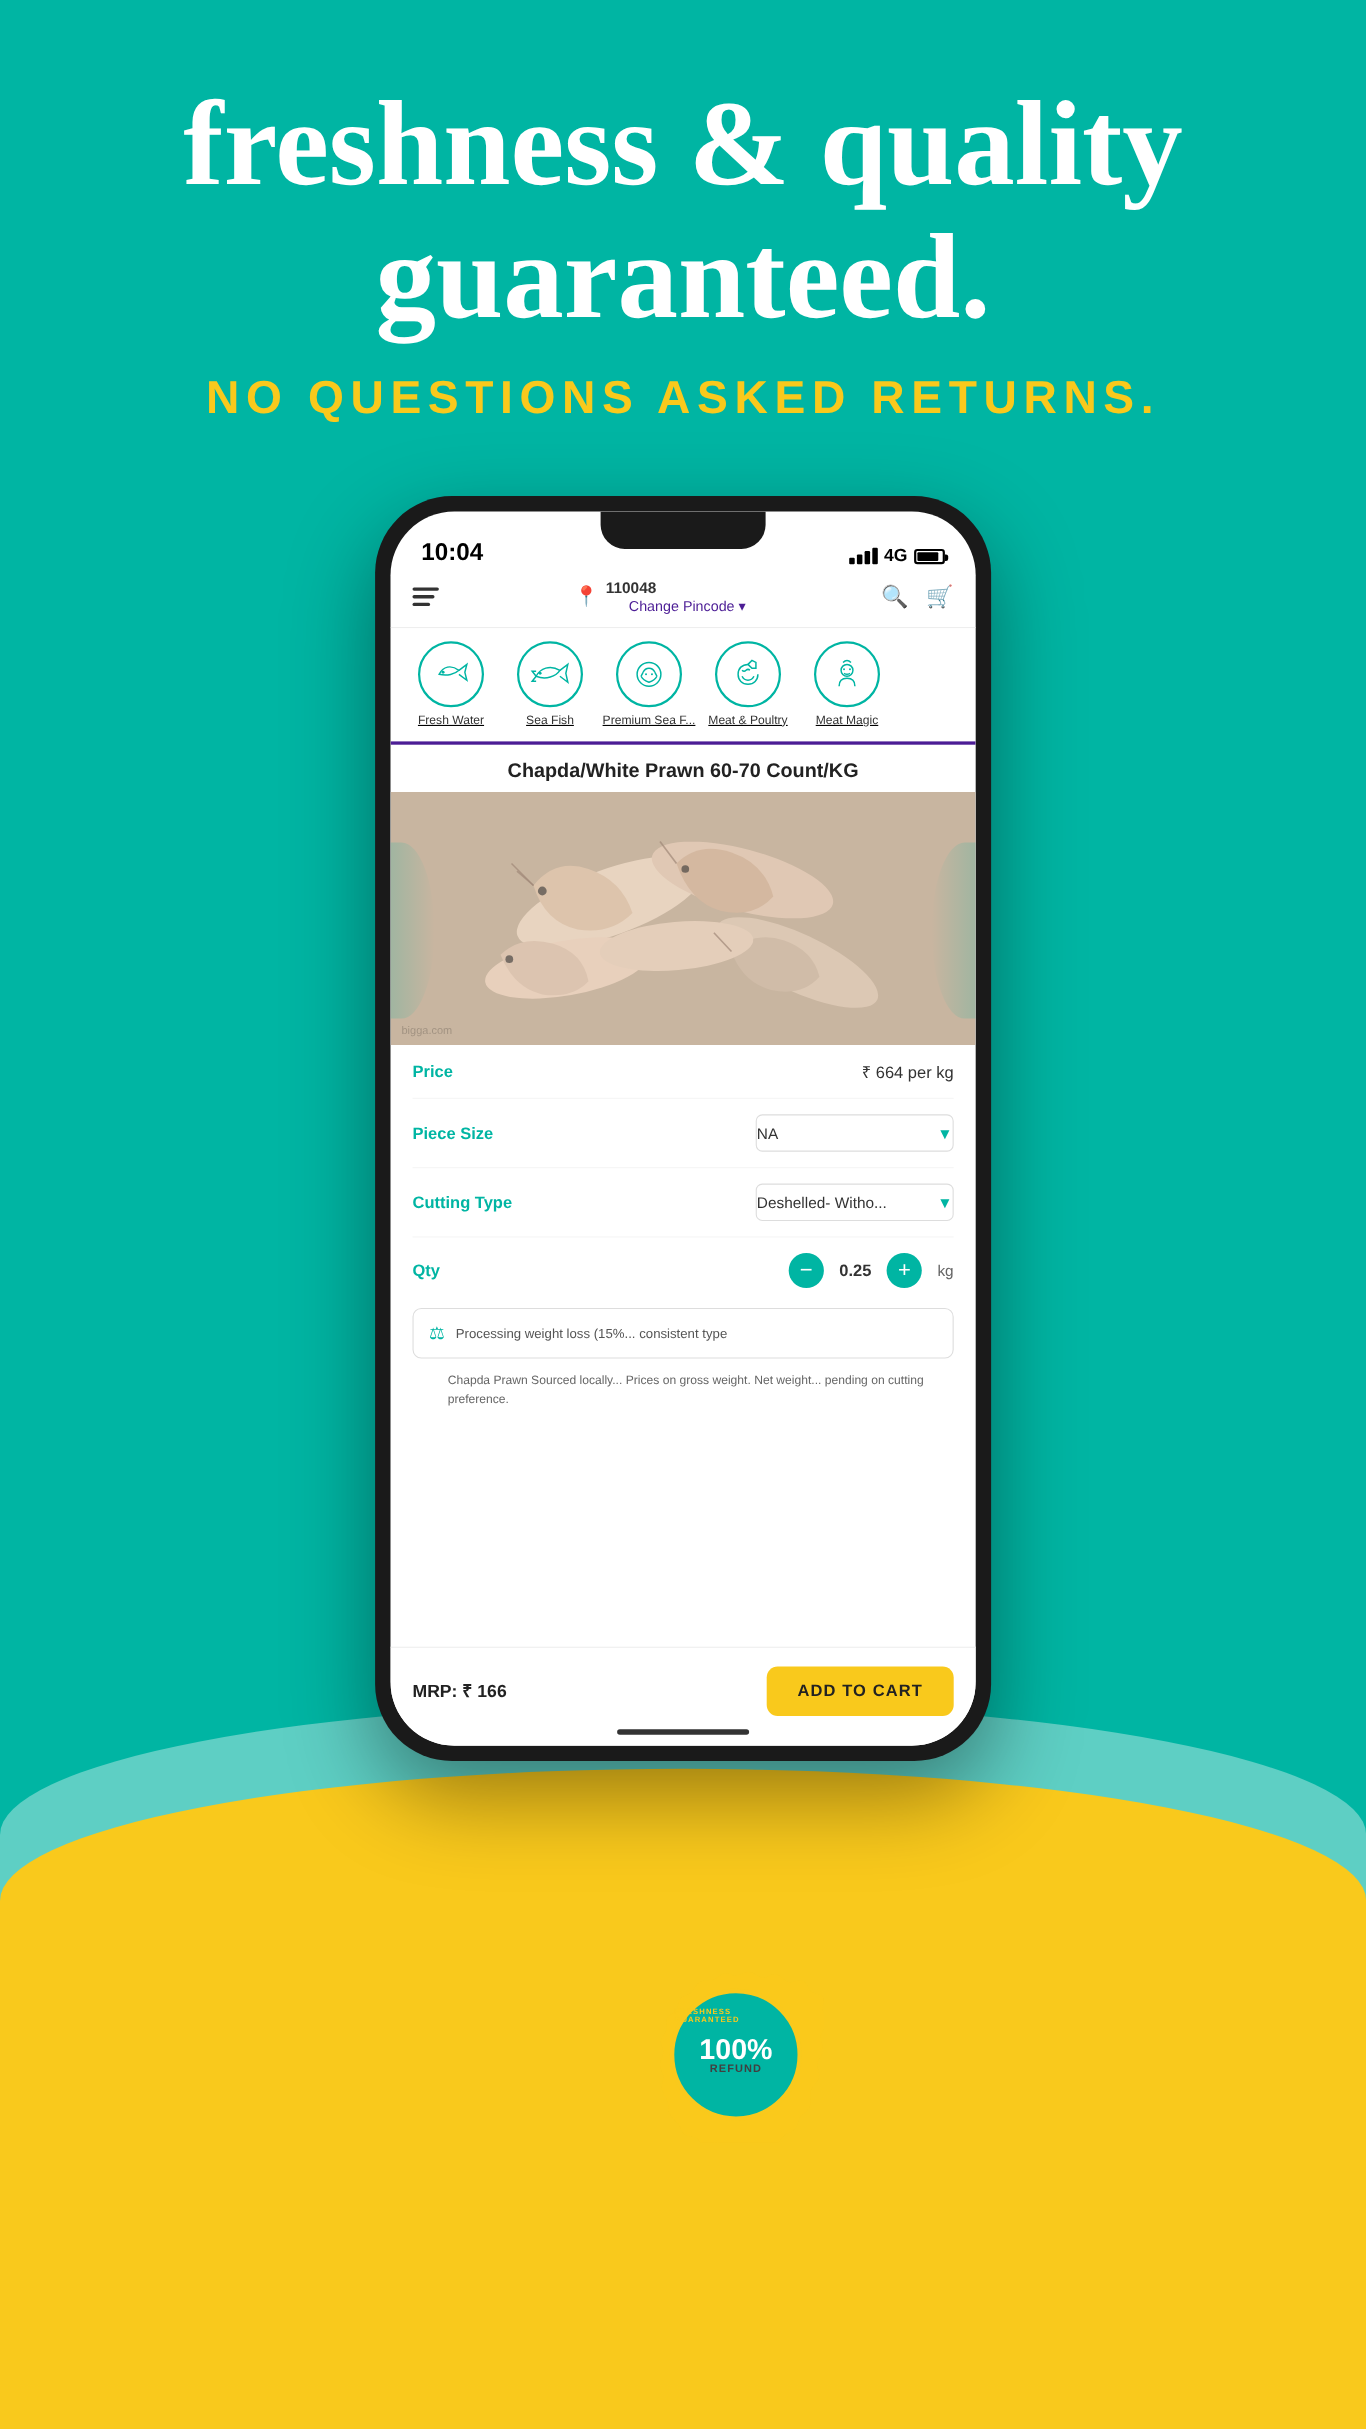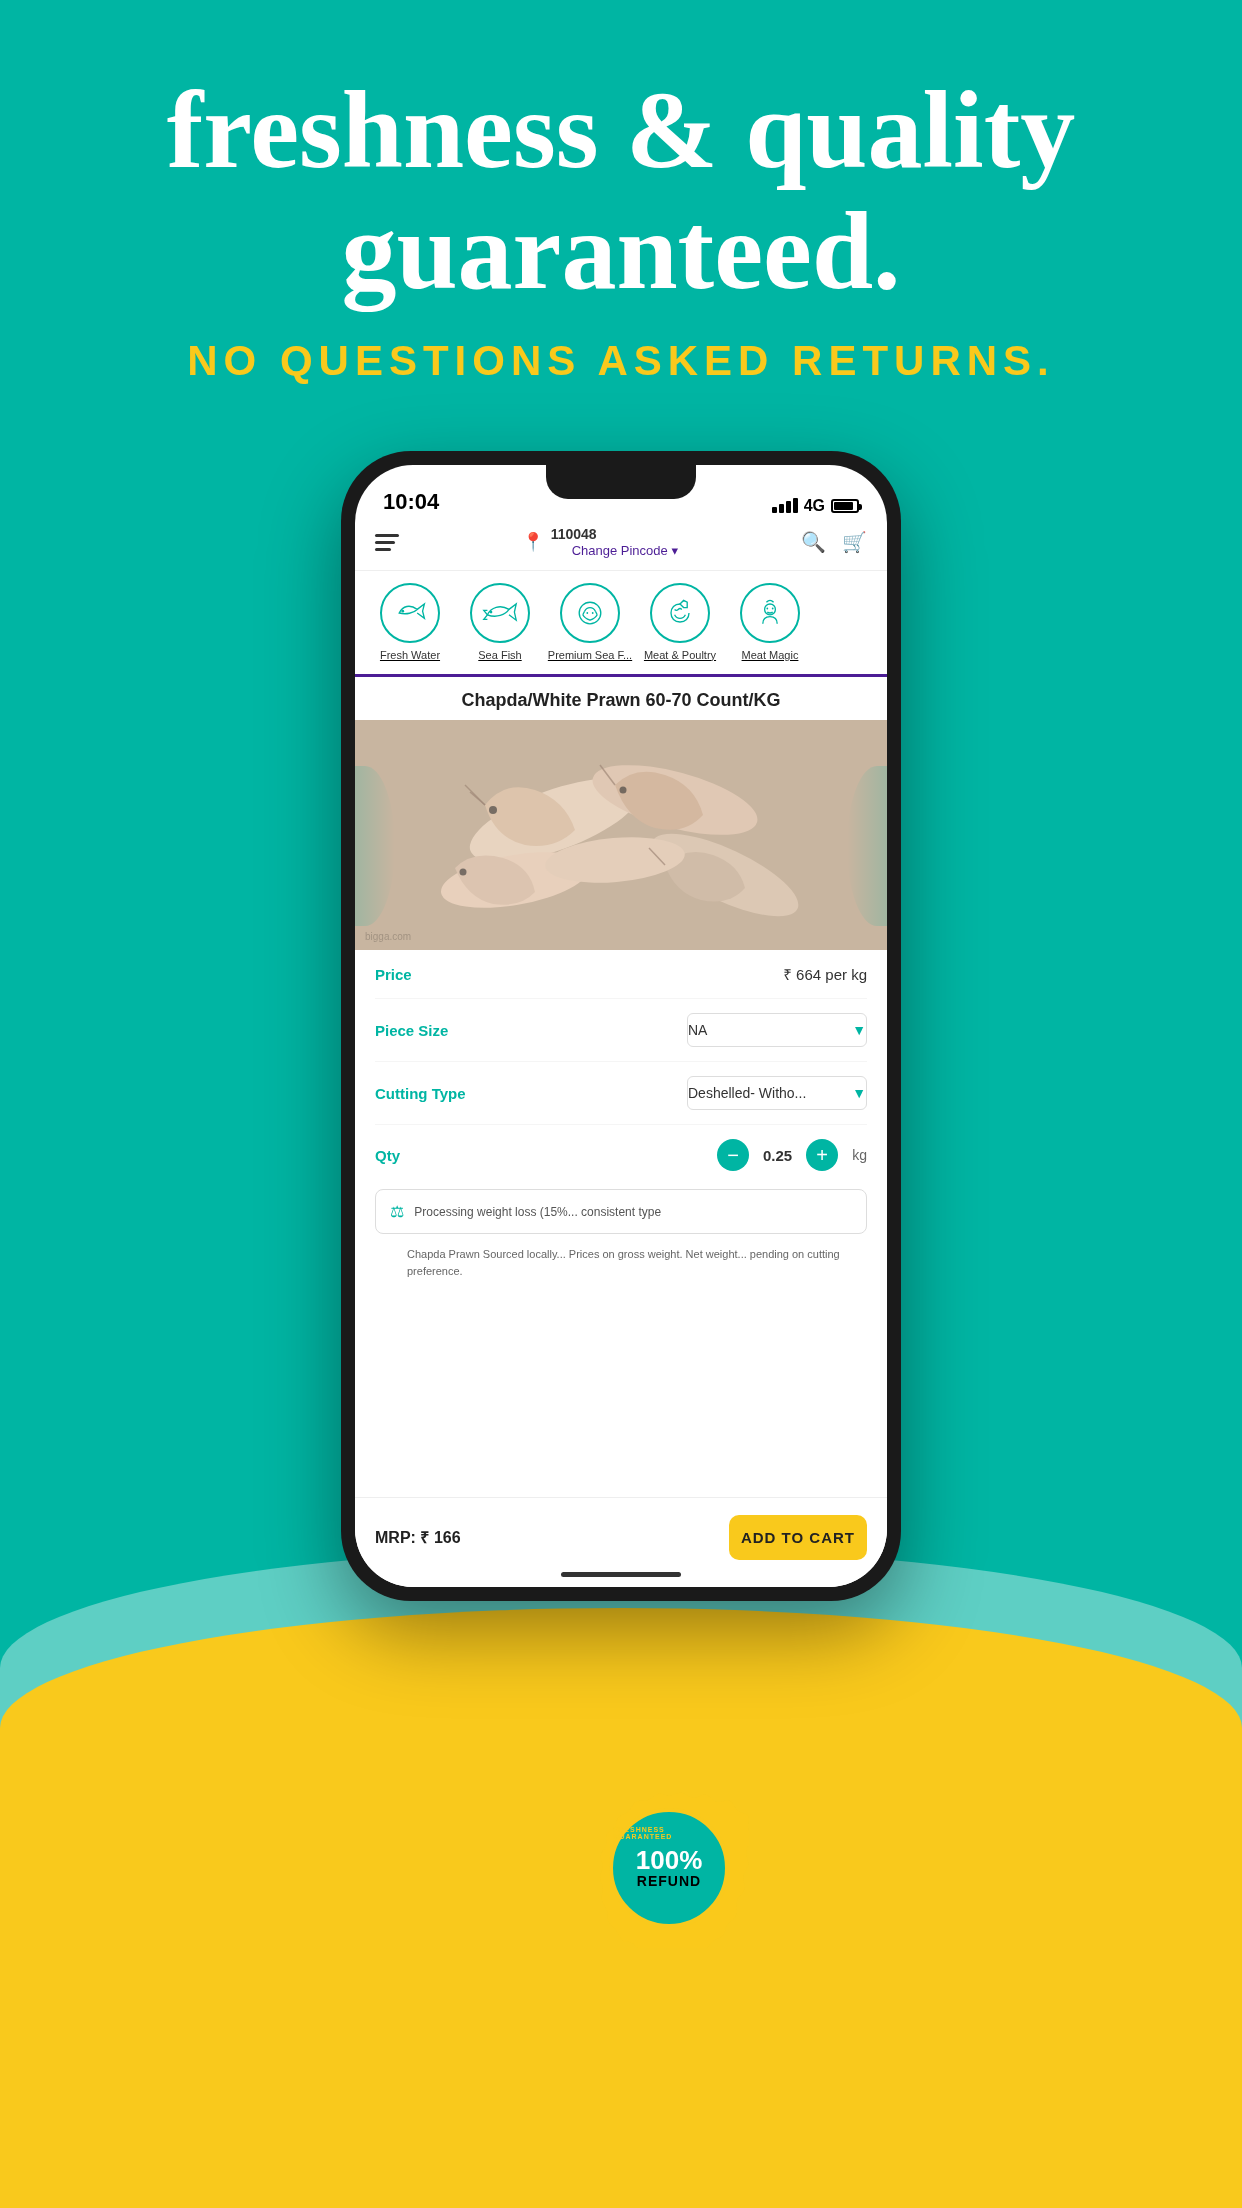--- a/index.html
+++ b/index.html
@@ -410,21 +410,21 @@
     .mrp-text {
       font-size: 16px;
       font-weight: 600;
       color: #222;
     }
     .add-to-cart-btn {
       background: #F9C91C;
       color: #222;
       border: none;
       border-radius: 10px;
-      padding: 14px 12px;
+      padding: 14px 28px;
       font-size: 15px;
       font-weight: 700;
       letter-spacing: 1px;
       cursor: pointer;
       text-transform: uppercase;
     }
 
     
     .freshness-stamp {
       position: absolute;
@@ -475,23 +475,23 @@
     }
 
     .stamp-percent {
       font-size: 26px;
       font-weight: 900;
       color: #fff;
       line-height: 1;
     }
 
     .stamp-refund {
-      font-size: 14px;
+      font-size: 10px;
       font-weight: 800;
-      color: #000000;
+      color: #404040;
       letter-spacing: 1px;
     }
 
     
     .home-indicator {
       position: absolute;
       bottom: 10px;
       left: 50%;
       transform: translateX(-50%);
       width: 120px; height: 5px;

